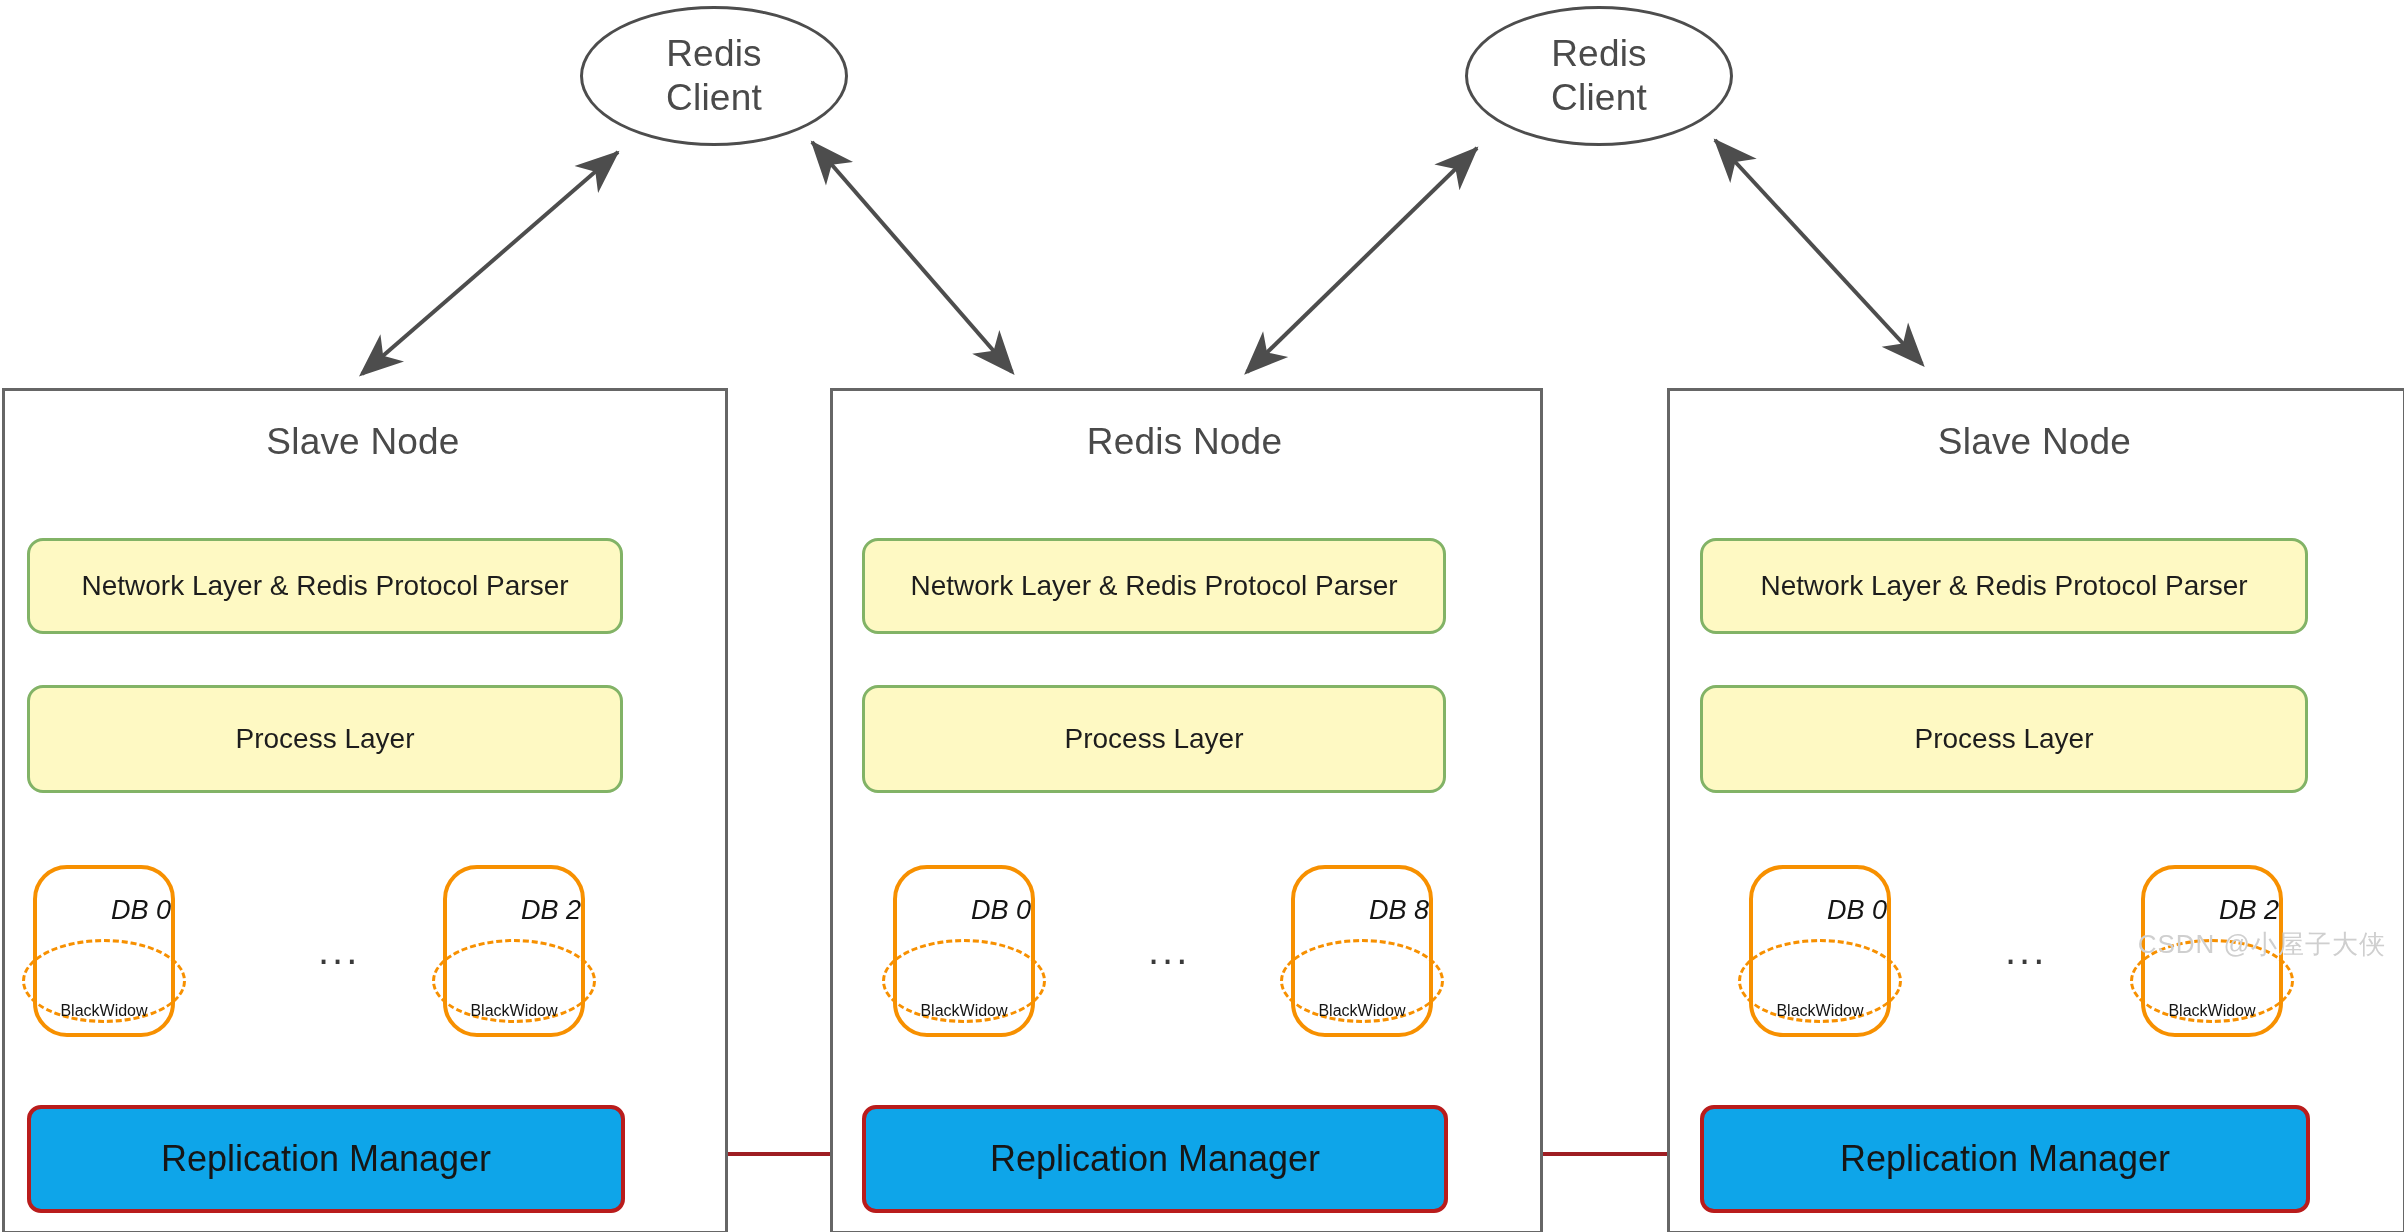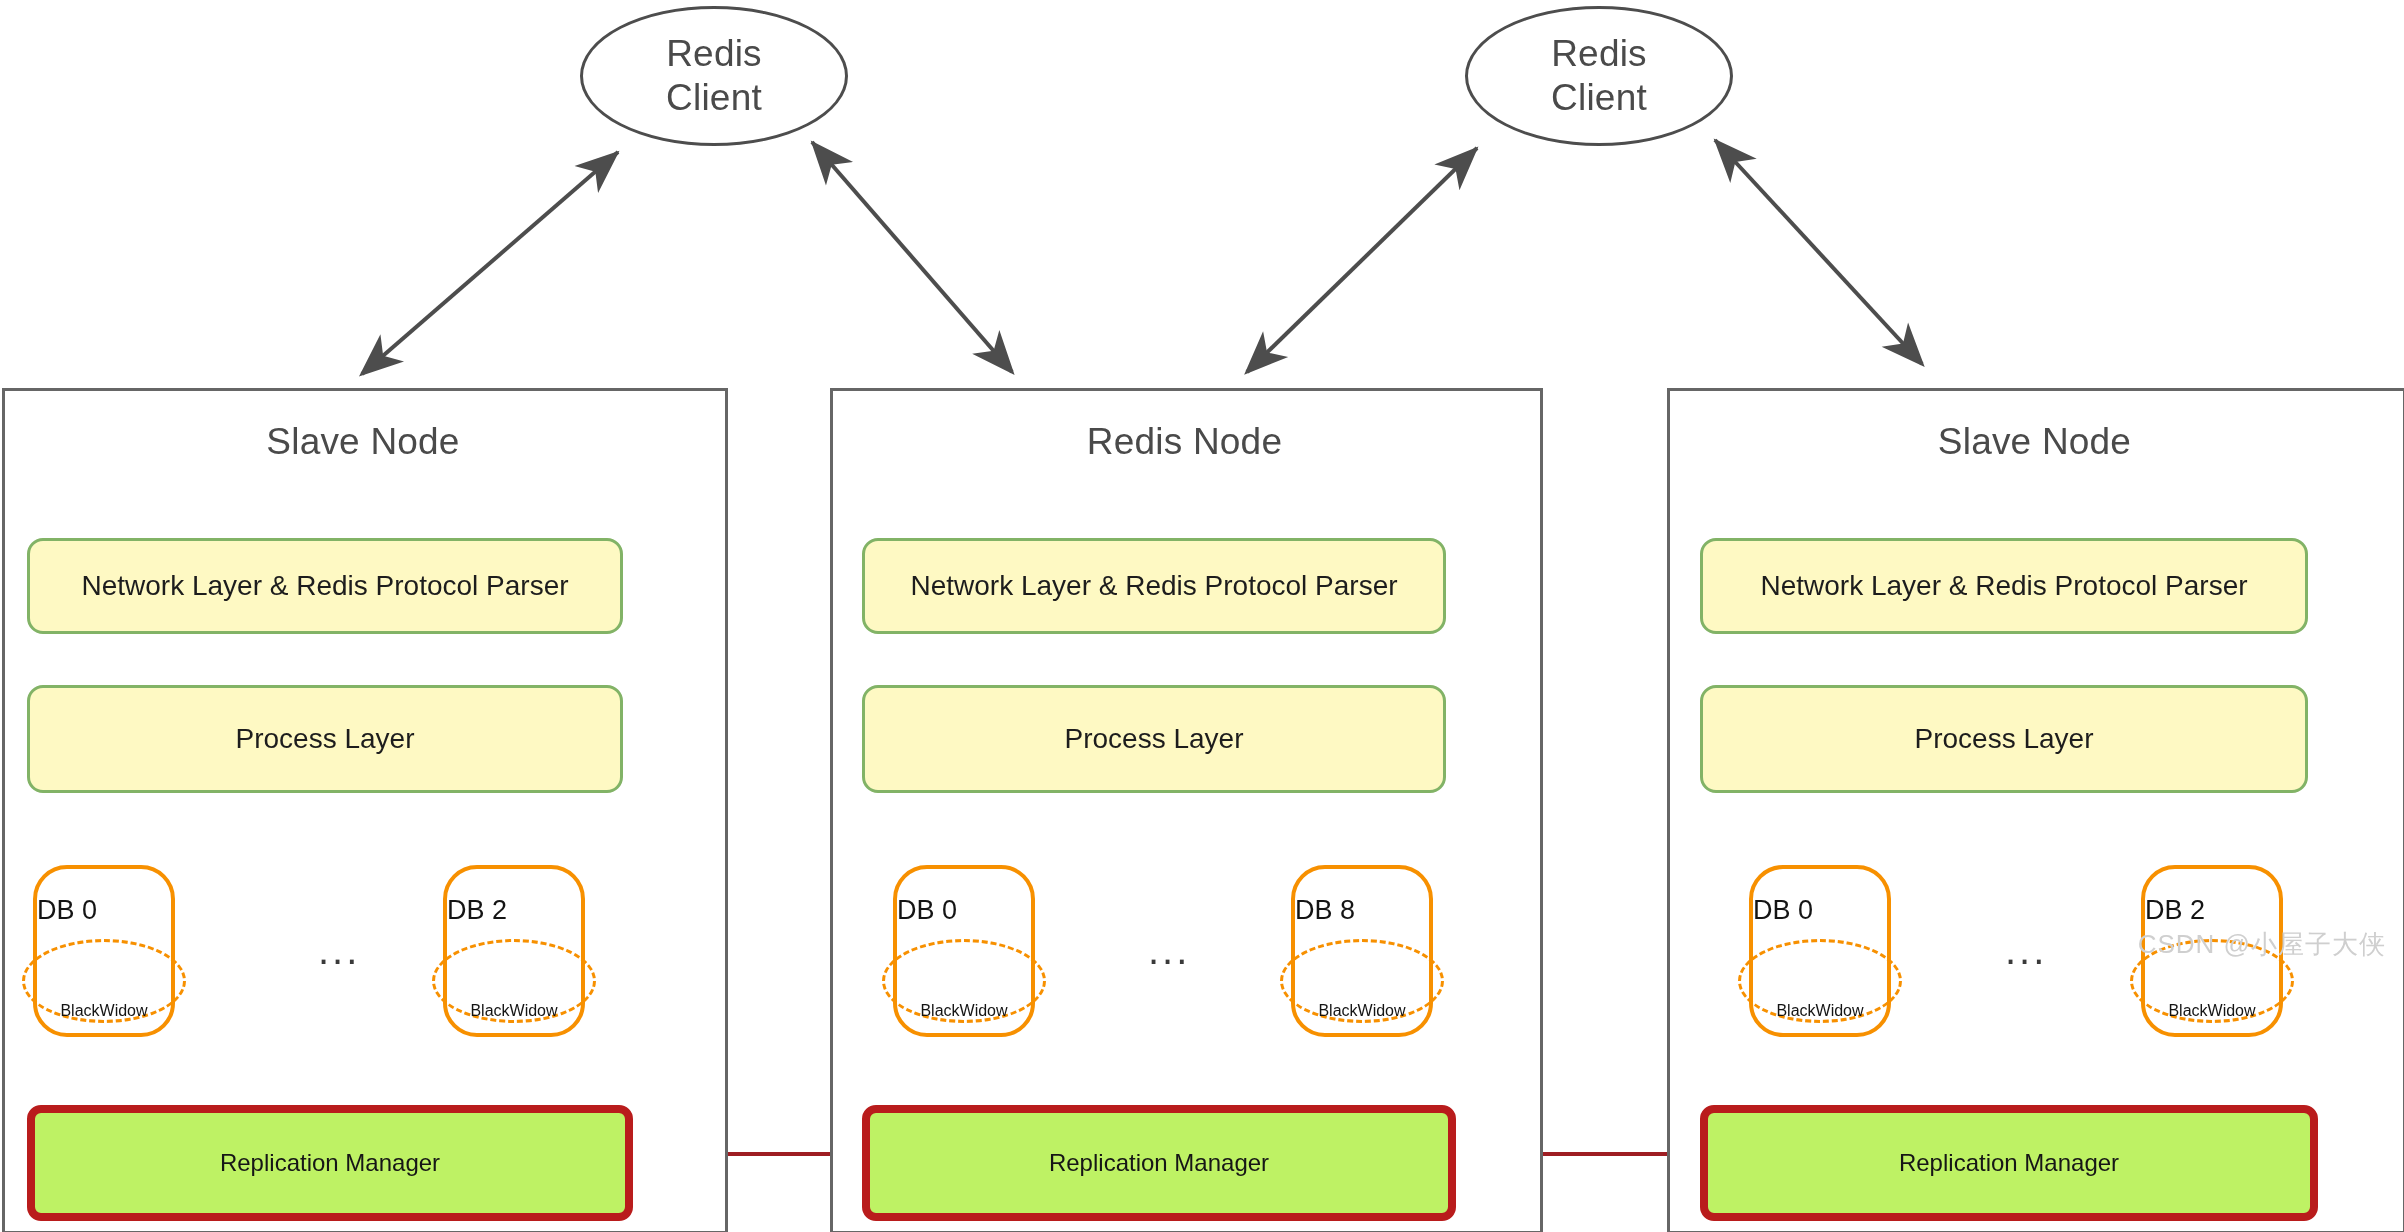--- a/index.html
+++ b/index.html
@@ -30,39 +30,39 @@
     position:absolute;border:3px solid #82b366;border-radius:16px;background:#fef9c3;
     display:flex;align-items:center;justify-content:center;
     font-size:28px;color:#1d1d1d;z-index:3;
   }
 
   
   .db{
     position:absolute;border:4px solid #f79000;border-radius:34px;background:#ffffff;z-index:3;
   }
   .db-label{
-    position:absolute;left:0;right:0;top:26px;text-align:left;
-    font-size:27px;color:#141414;
+    position:absolute;left:0;right:0;top:26px;text-align:right;
+    font-size:27px;color:#141414;font-style:italic;
   }
   .bw{
     position:absolute;left:50%;transform:translateX(-50%);top:70px;
     width:158px;height:78px;border:3px dashed #f79000;border-radius:50%;
     background:transparent;display:flex;align-items:flex-end;justify-content:center;
     font-size:16px;color:#141414;white-space:nowrap;
   }
   .ellipsis{
     position:absolute;font-size:40px;color:#3a3a3a;letter-spacing:3px;
     line-height:1;z-index:3;
   }
 
   
   .repl{
-    position:absolute;border:8px solid #b91c1c;border-radius:14px;background:#bef264;
+    position:absolute;border:4px solid #b91c1c;border-radius:14px;background:#0ea5e9;
     display:flex;align-items:center;justify-content:center;
-    font-size:24px;color:#161616;z-index:3;
+    font-size:36px;color:#161616;z-index:3;
   }
 
   .watermark{
     position:absolute;right:18px;bottom:6px;font-size:26px;color:#cfcfcf;
     letter-spacing:1px;z-index:6;white-space:nowrap;
   }
 </style>
 </head>
 <body>
 

